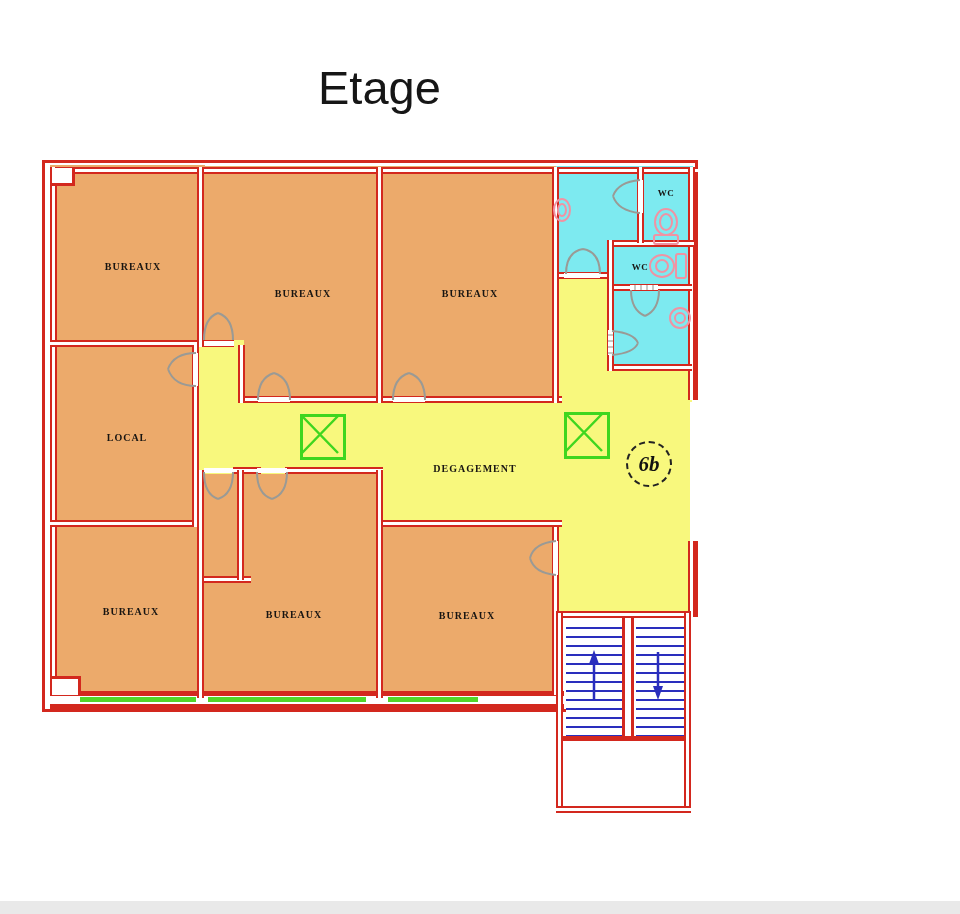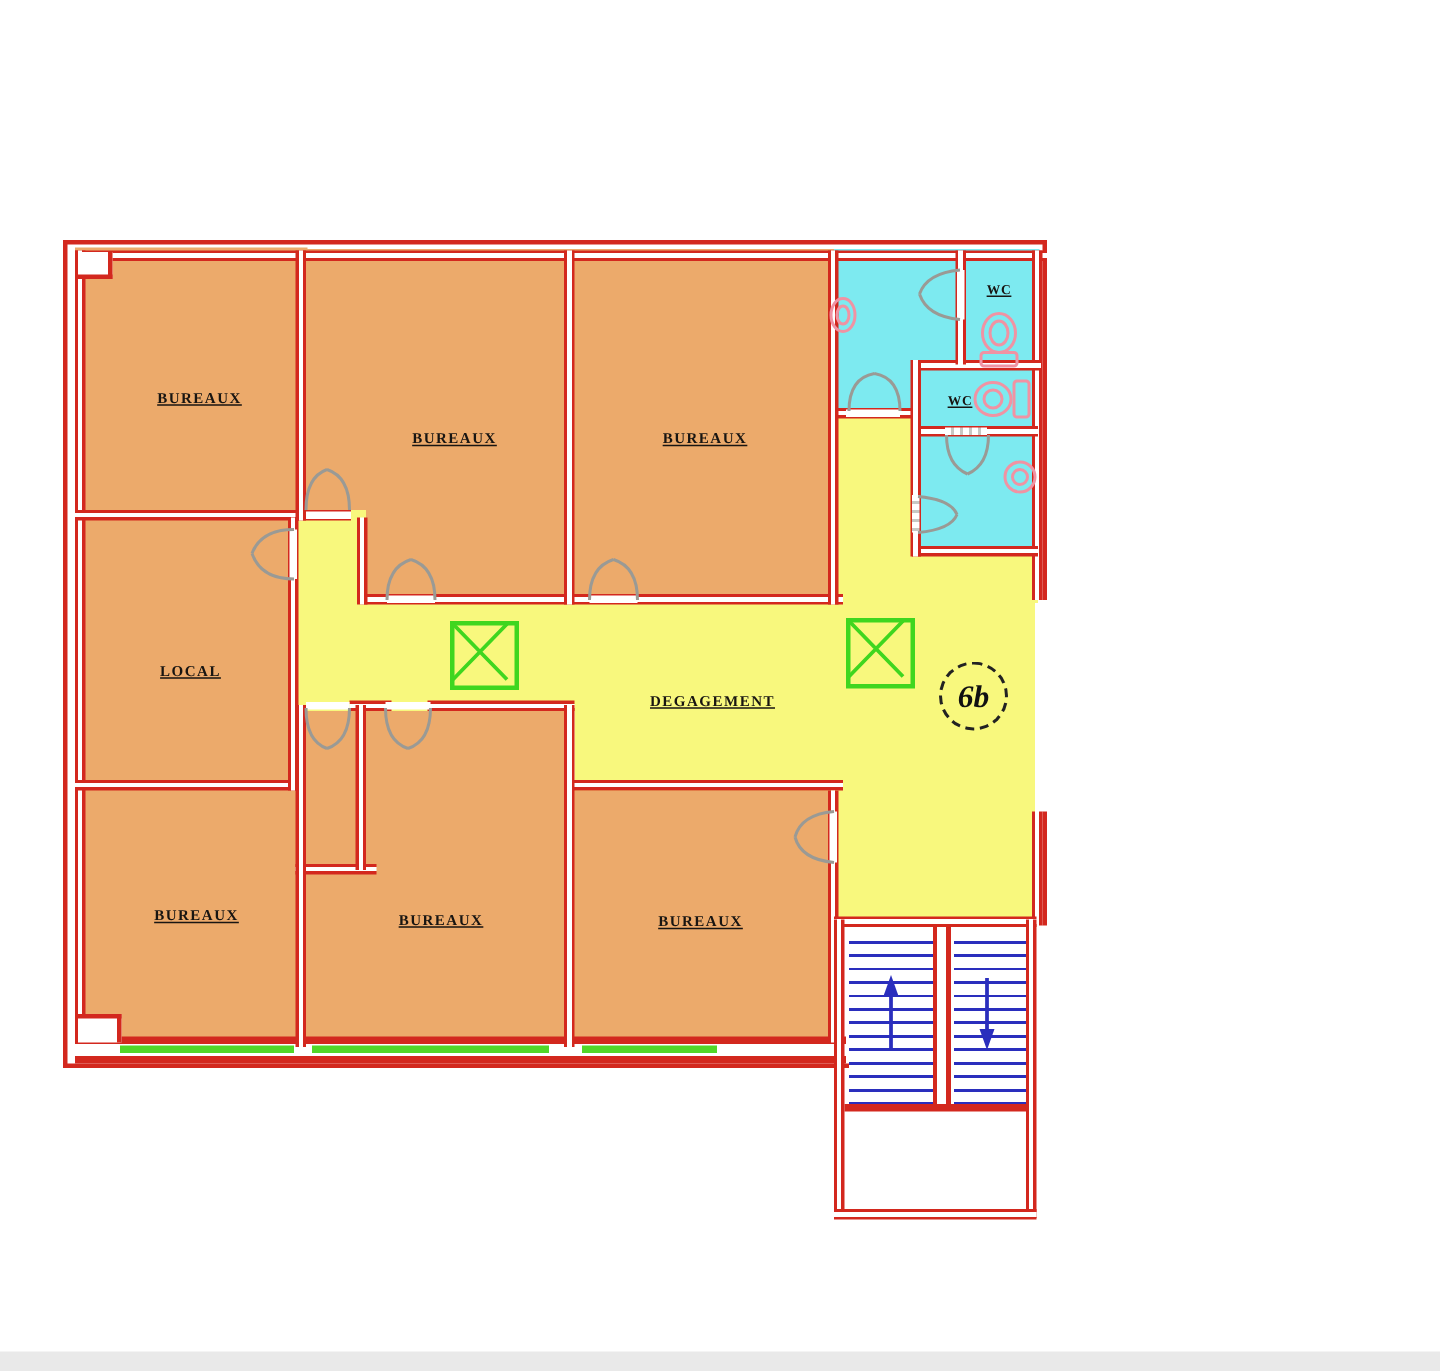--- a/index.html
+++ b/index.html
@@ -16,21 +16,21 @@
   .wv12{background:linear-gradient(to right,var(--wall_red) 0 3px,#fff 3px 9px,var(--wall_red) 9px 12px);}
   .wbot{background:linear-gradient(to bottom,var(--wall_red) 0 5px,#fff 5px 13px,var(--wall_red) 13px 18px);}
   .ws{background:var(--wall_red);}
   .gap{background:#fff;}
   .gapdh{background:repeating-linear-gradient(to right,#fff 0 4px,#c8c8c4 4px 6px);}
   .gapdv{background:repeating-linear-gradient(to bottom,#fff 0 4px,#c8c8c4 4px 6px);}
   .notch-tl{background:#fff;border-right:3px solid var(--wall_red);border-bottom:3px solid var(--wall_red);}
   .notch-bl{background:#fff;border-right:3px solid var(--wall_red);border-top:3px solid var(--wall_red);}
   
   .lbl{position:absolute;transform:translate(-50%,-50%);font:700 10px "Liberation Serif",serif;
-       letter-spacing:1px;color:#181512;white-space:nowrap;z-index:6;text-decoration:underline;}
+       letter-spacing:1px;color:#181512;white-space:nowrap;z-index:6;}
   .lbl.small{font-size:9px;letter-spacing:0.5px;}
   .title{position:absolute;font:400 47px "Liberation Sans",sans-serif;color:#161616;z-index:6;}
   
   .gbox{border:3px solid var(--marker_green);z-index:5;}
   .winstrip{background:var(--window_green);z-index:4;}
   
   .flight{background:repeating-linear-gradient(to bottom,#fff 0 7px,var(--stairs_blue) 7px 9px);}
   .landing{background:#fff;}
   
   .ub{border:2px dashed #222;border-radius:50%;display:flex;align-items:center;justify-content:center;
@@ -43,20 +43,21 @@
   .fixture{stroke:var(--fixture_pink);fill:none;stroke-width:2;}
   .arrow{stroke:var(--stairs_blue);stroke-width:2.5;fill:none;}
   .ahead{fill:var(--stairs_blue);stroke:none;}
   .z1{z-index:1}.z3{z-index:3}.z4{z-index:4}
 </style>
 </head>
 <body>
 
 <div id="stage">
 
+  <div class="title" style="left:318px;top:60px;">Etage</div>
 
   <div class="abs office z1" style="left:50px;top:165px;width:155px;height:181px;"></div>
   <div class="abs office z1" style="left:200px;top:166px;width:180px;height:235px;"></div>
   <div class="abs office z1" style="left:378px;top:166px;width:180px;height:235px;"></div>
   <div class="abs office z1" style="left:50px;top:345px;width:148px;height:182px;"></div>
   <div class="abs office z1" style="left:50px;top:524px;width:155px;height:175px;"></div>
   <div class="abs office z1" style="left:200px;top:470px;width:182px;height:228px;"></div>
   <div class="abs office z1" style="left:378px;top:524px;width:182px;height:172px;"></div>
 
   <div class="abs corr z1" style="left:196px;top:340px;width:48px;height:64px;"></div>
@@ -175,21 +176,21 @@
     <rect class="fixture" x="676" y="254" width="10" height="24" rx="2"></rect>
     <ellipse class="fixture" cx="662" cy="266" rx="12" ry="11"></ellipse>
     <ellipse class="fixture" cx="662" cy="266" rx="6" ry="6"></ellipse>
     <ellipse class="fixture" cx="680" cy="318" rx="10" ry="10"></ellipse>
     <ellipse class="fixture" cx="680" cy="318" rx="5" ry="5"></ellipse>
   </svg>
 
   <div class="lbl" style="left:133px;top:266px;">BUREAUX</div>
   <div class="lbl" style="left:303px;top:293px;">BUREAUX</div>
   <div class="lbl" style="left:470px;top:293px;">BUREAUX</div>
-  <div class="lbl" style="left:127px;top:448px;">LOCAL</div>
+  <div class="lbl" style="left:127px;top:437px;">LOCAL</div>
   <div class="lbl" style="left:131px;top:611px;">BUREAUX</div>
   <div class="lbl" style="left:294px;top:614px;">BUREAUX</div>
   <div class="lbl" style="left:467px;top:615px;">BUREAUX</div>
   <div class="lbl" style="left:475px;top:468px;">DEGAGEMENT</div>
   <div class="lbl small" style="left:666px;top:193px;">WC</div>
   <div class="lbl small" style="left:640px;top:267px;">WC</div>
 
   <div class="abs footerband" style="left:0;top:901px;width:960px;height:13px;"></div>
 </div>
 

